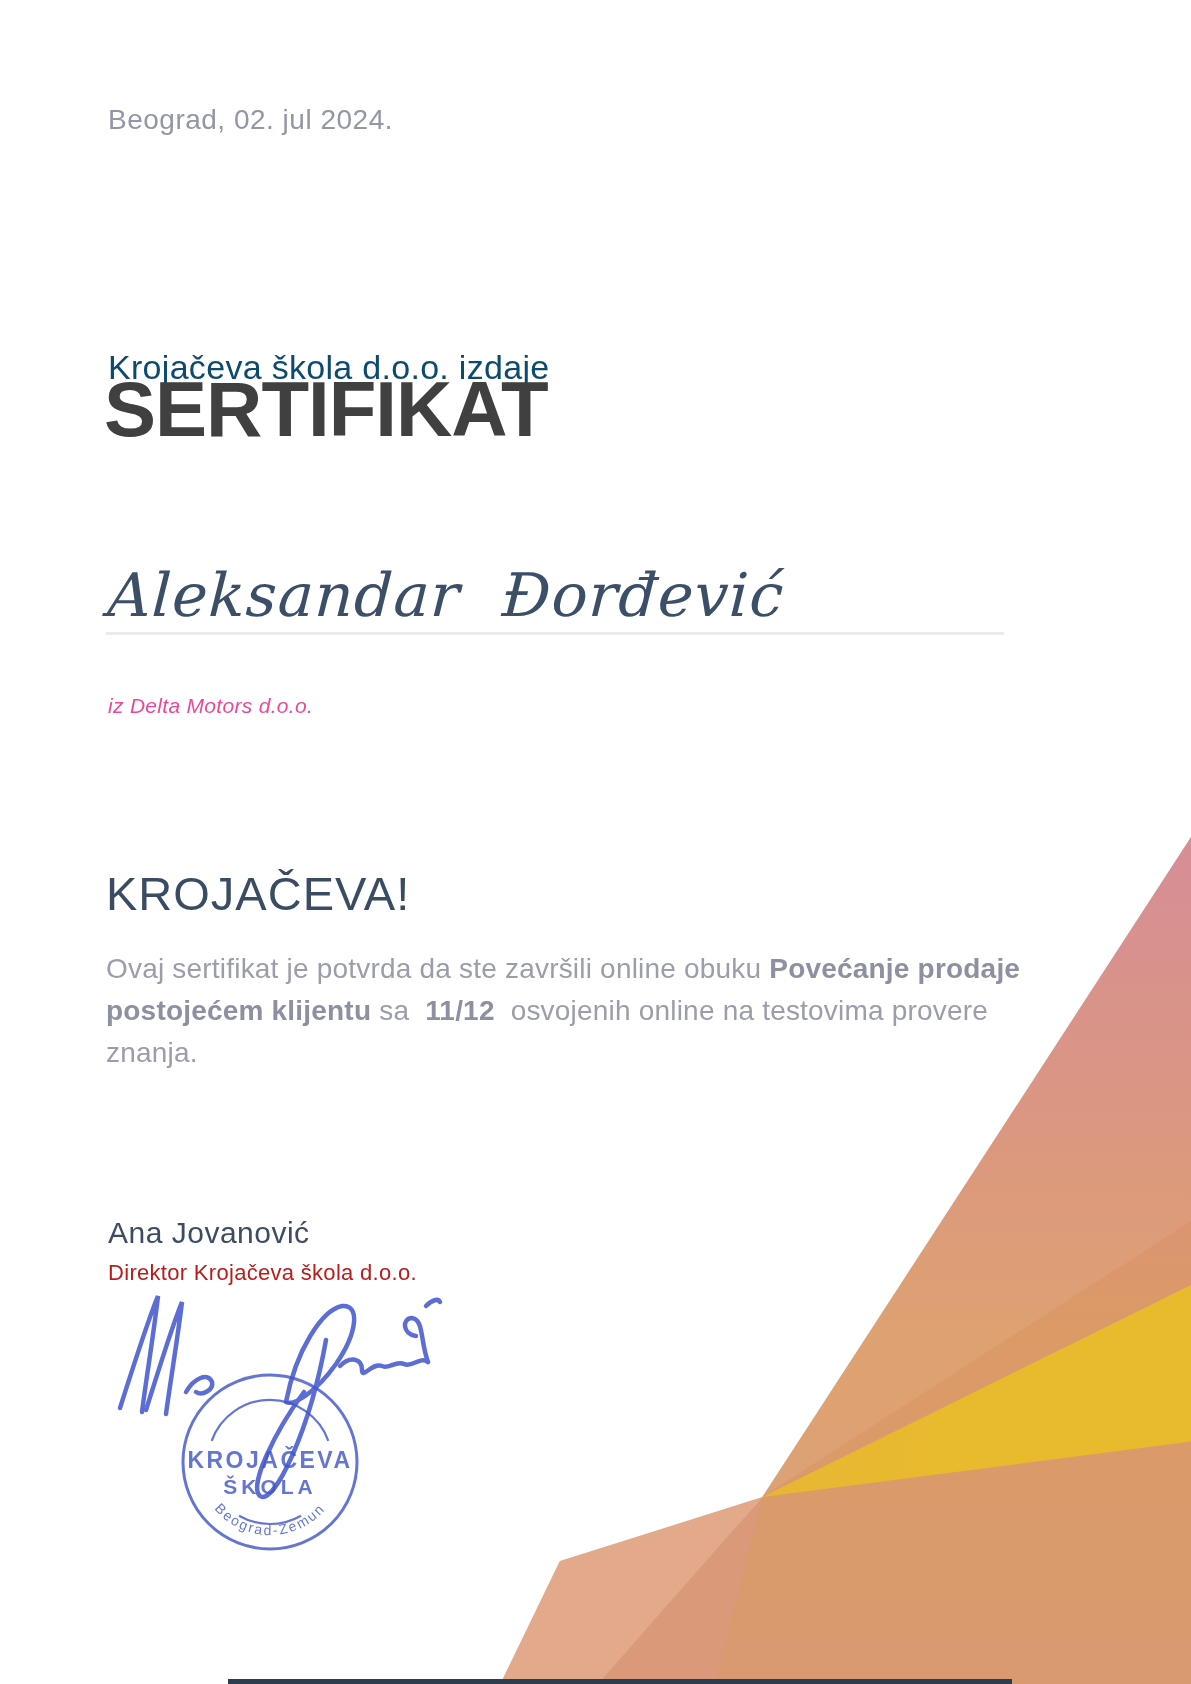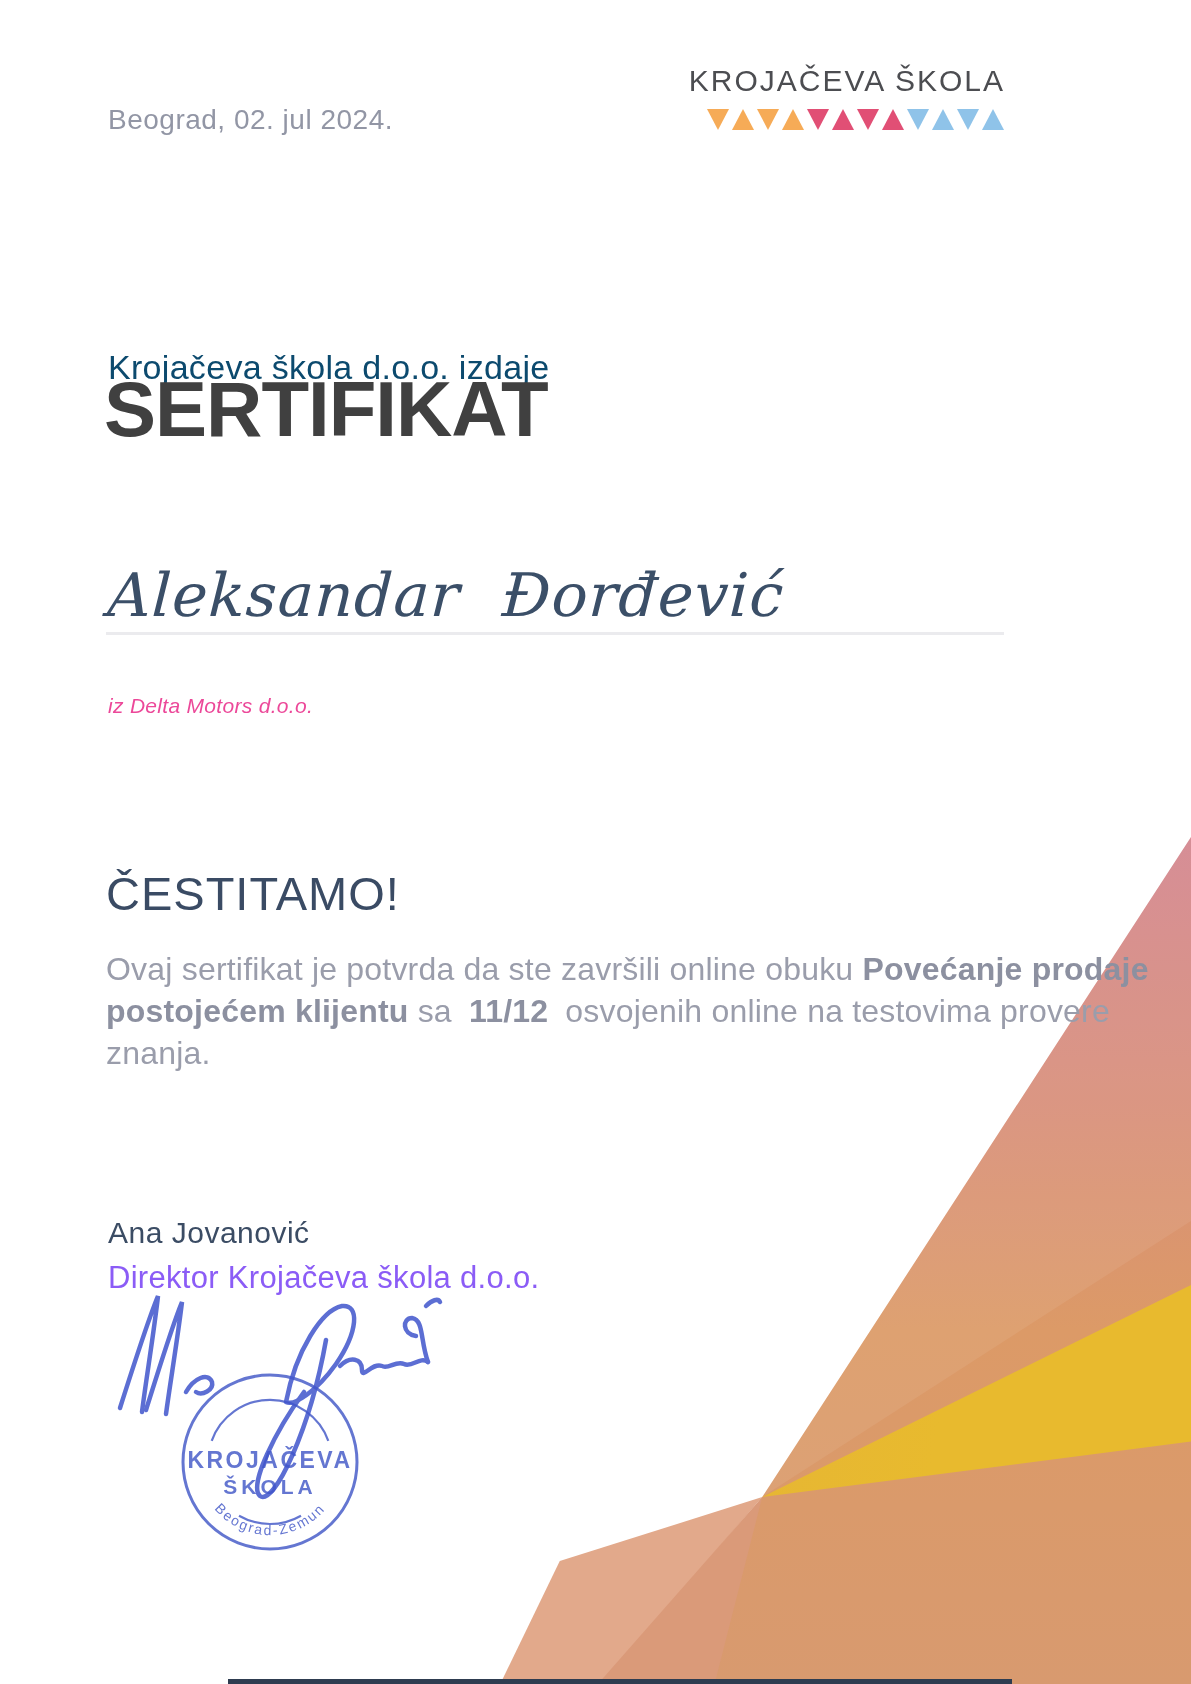--- a/index.html
+++ b/index.html
@@ -71,33 +71,33 @@
     position:absolute;left:108px;top:694px;
     font-size:21px;font-style:italic;font-weight:500;color:#ec4899;letter-spacing:.3px;
   }
   
   .congrats{
     position:absolute;left:106px;top:866px;
     font-size:47px;font-weight:500;color:#3a4b64;letter-spacing:1px;
   }
   .body-paragraph{
     position:absolute;left:106px;top:948px;width:920px;
-    font-size:32px;color:#9a9dab;letter-spacing:.2px;
+    font-size:28px;color:#9a9dab;letter-spacing:.2px;
   }
   .body-paragraph .line{height:42px;line-height:42px;white-space:nowrap;}
   .body-paragraph .b{font-weight:700;color:#8c90a0;}
   .body-paragraph .score{margin:0 8px;}
   
   .signer-name{
     position:absolute;left:108px;top:1216px;
     font-size:30px;color:#3b4c64;letter-spacing:.5px;
   }
   .signer-role{
     position:absolute;left:108px;top:1260px;
-    font-size:31px;color:#8b5cf6;letter-spacing:.3px;
+    font-size:22px;color:#b91c1c;letter-spacing:.3px;
   }
   .sig-svg{position:absolute;left:90px;top:1280px;}
   
   .bottom-bar{
     position:absolute;left:228px;bottom:0;width:784px;height:5px;background:#2e3c50;
   }
 </style>
 </head>
 <body>
 
@@ -106,47 +106,30 @@
   <div class="deco">
     <div class="deco-main"></div>
     <div class="deco-facet"></div>
     <div class="deco-yellow"></div>
     <div class="deco-left-light"></div>
     <div class="deco-left-med"></div>
   </div>
 
   <div class="date">Beograd, 02. jul 2024.</div>
 
-  <div class="logo">
-    <div class="logo-name">KROJAČEVA ŠKOLA</div>
-    <div class="logo-pattern">
-        <div class="tri down" style="--c: #F6AB57;"></div>
-        <div class="tri up" style="--c: #F6AB57;"></div>
-        <div class="tri down" style="--c: #F6AB57;"></div>
-        <div class="tri up" style="--c: #F6AB57;"></div>
-        <div class="tri down" style="--c: #E14F75;"></div>
-        <div class="tri up" style="--c: #E14F75;"></div>
-        <div class="tri down" style="--c: #E14F75;"></div>
-        <div class="tri up" style="--c: #E14F75;"></div>
-        <div class="tri down" style="--c: #8FC3E9;"></div>
-        <div class="tri up" style="--c: #8FC3E9;"></div>
-        <div class="tri down" style="--c: #8FC3E9;"></div>
-        <div class="tri up" style="--c: #8FC3E9;"></div>
-      </div>
-  </div>
 
   <div class="issuer">Krojačeva škola d.o.o. izdaje</div>
   <div class="title">SERTIFIKAT</div>
 
   <div class="name-block">
     <div class="recipient-name">Aleksandar Đorđević</div>
   </div>
   <div class="company">iz Delta Motors d.o.o.</div>
 
-  <div class="congrats">ČESTITAMO!</div>
+  <div class="congrats">KROJAČEVA!</div>
   <div class="body-paragraph">
       <div class="line"><span>Ovaj sertifikat je potvrda da ste završili online obuku </span><span class="b">Povećanje prodaje</span></div>
       <div class="line"><span class="b">postojećem klijentu</span><span> sa </span><span class="b score">11/12</span><span> osvojenih online na testovima provere</span></div>
       <div class="line"><span>znanja.</span></div>
     </div>
 
   <div class="signer-name">Ana Jovanović</div>
   <div class="signer-role">Direktor Krojačeva škola d.o.o.</div>
 
   <svg class="sig-svg" width="400" height="400" viewBox="0 0 400 400">

